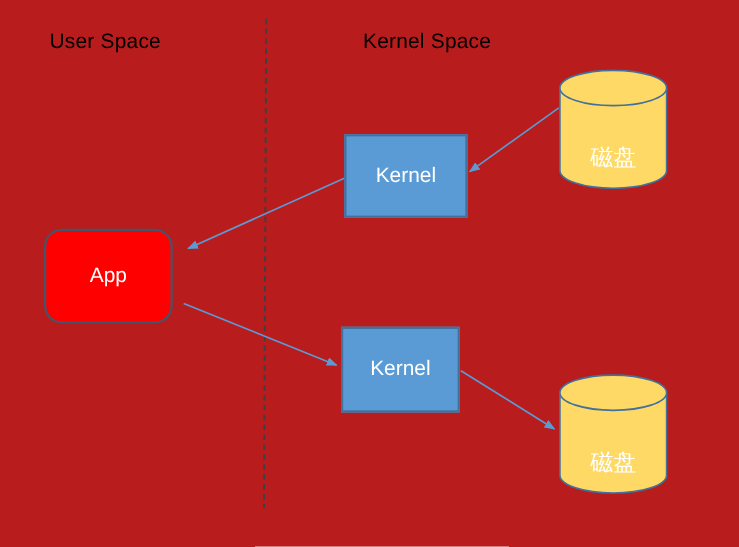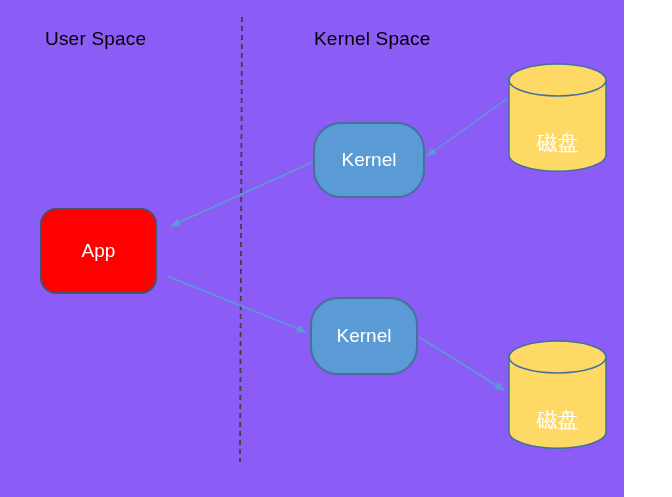--- a/index.html
+++ b/index.html
@@ -3,44 +3,43 @@
 <meta charset="utf-8">
 <style>
   html, body {
     margin: 0;
     padding: 0;
     background: #ffffff;
     font-family: "Liberation Sans", sans-serif;
   }
   .canvas {
     position: relative;
-    width: 624px;
+    width: 672px;
     height: 497px;
-    background: #8b5cf6;
+    background: #b91c1c;
     overflow: hidden;
   }
   .region-label {
     position: absolute;
     font-size: 19px;
     color: #000000;
     white-space: nowrap;
     letter-spacing: 0.2px;
   }
   #user-space-label   { left: 45px;  top: 28px; }
-  #kernel-space-label { left: 314px; top: 28px; }
+  #kernel-space-label { left: 330px; top: 28px; }
 
   .node {
     position: absolute;
     display: flex;
     align-items: center;
     justify-content: center;
     color: #ffffff;
     font-size: 19px;
     box-sizing: border-box;
-    border-radius: 28px;
   }
   .app-box {
     left: 40px; top: 208px;
     width: 117px; height: 86px;
     background: #fe0000;
     border: 2px solid #44546a;
     border-radius: 16px;
   }
   .kernel-box {
     background: #5b9bd5;

